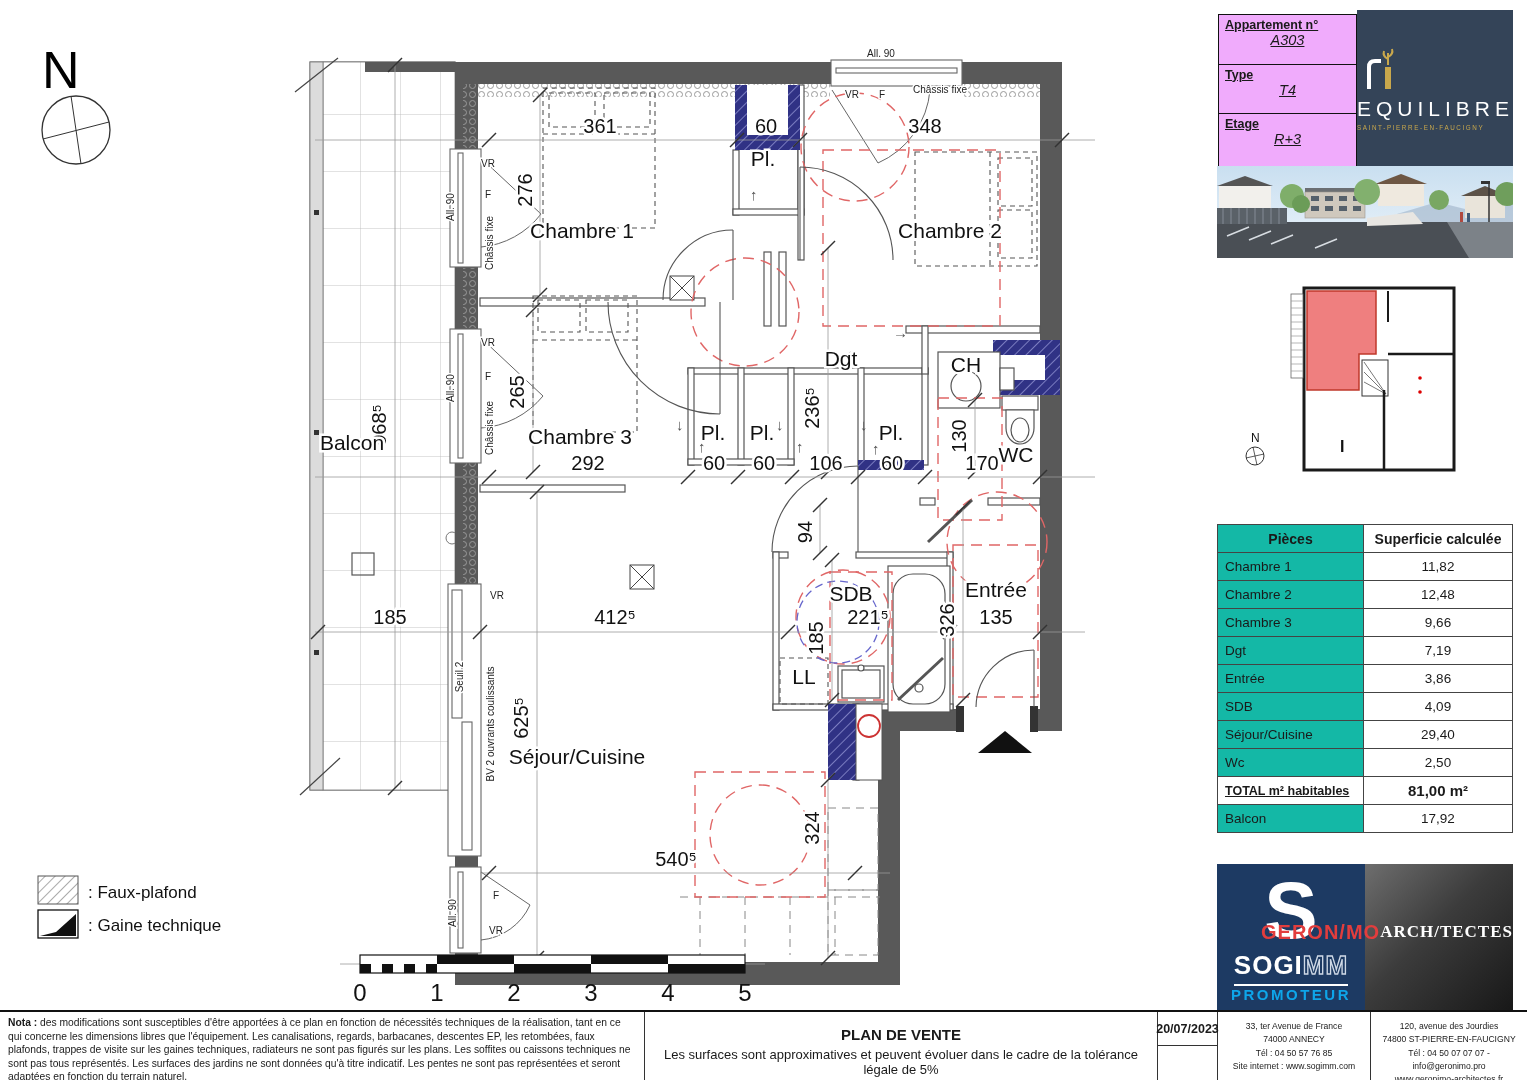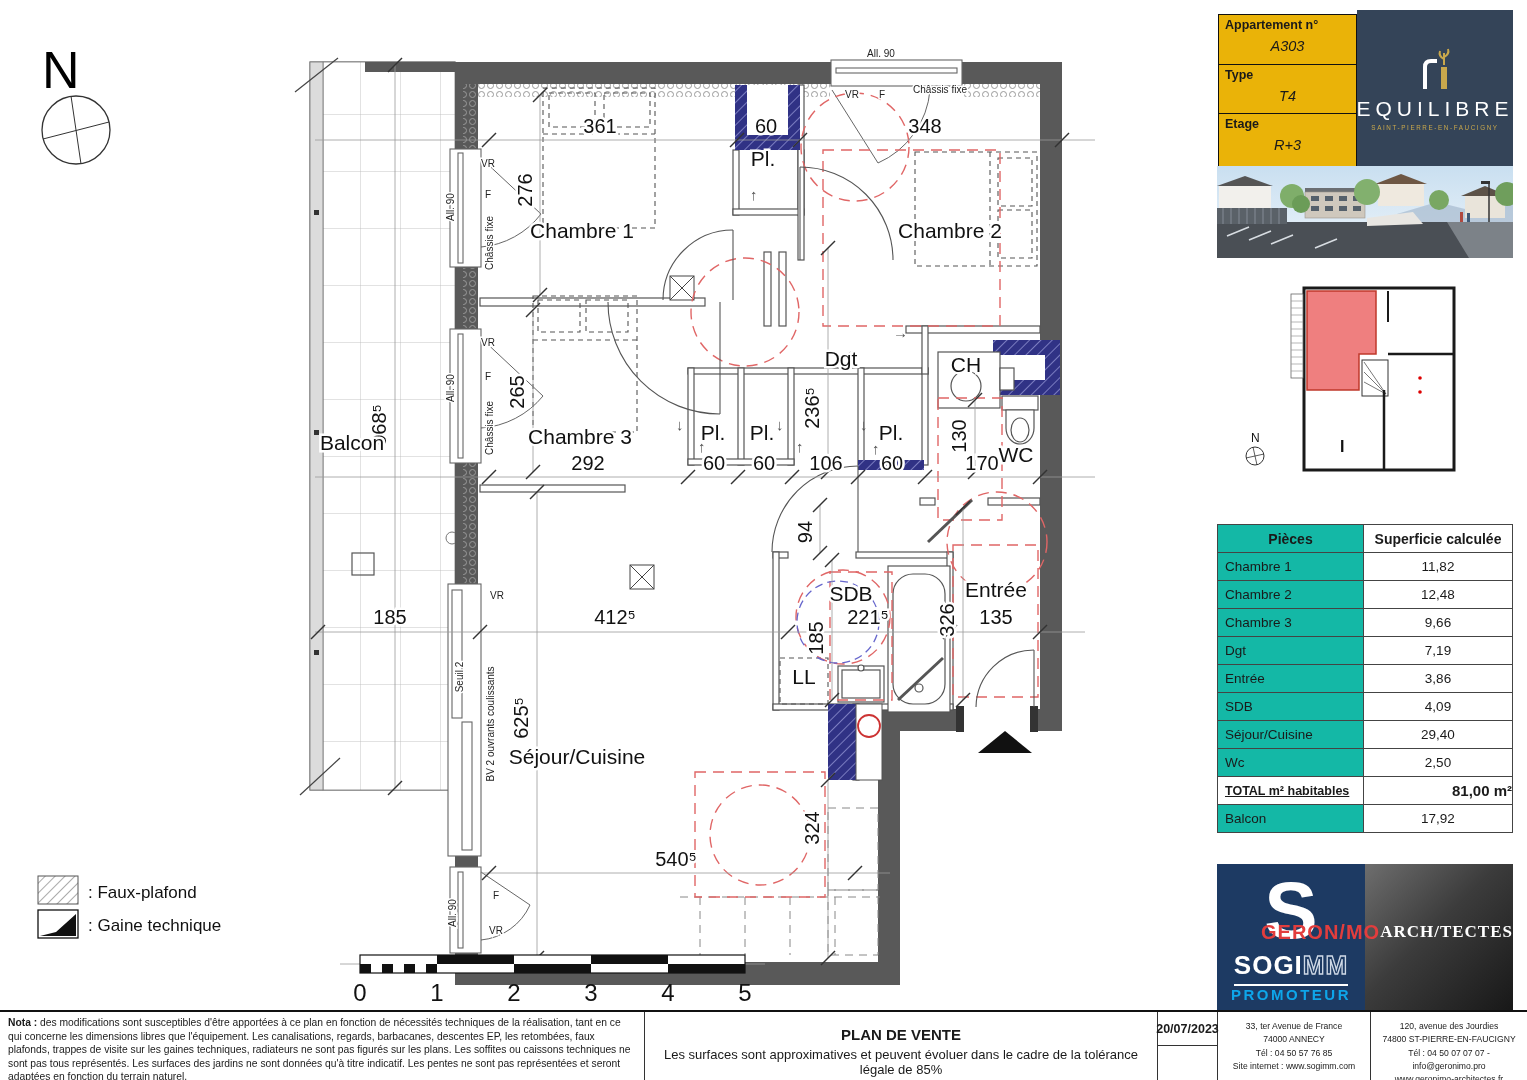--- a/index.html
+++ b/index.html
@@ -9,39 +9,39 @@
   
   #plan-wrap { left:0; top:0; width:1216px; height:1010px; }
   text { font-family:"Liberation Sans", sans-serif; }
   .dim { font-size:20px; fill:#111; paint-order:stroke; stroke:#fff; stroke-width:5px; font-weight:400; }
   .room { font-size:21px; fill:#111; paint-order:stroke; stroke:#fff; stroke-width:5px; }
   .small-lab { font-size:10px; fill:#222; paint-order:stroke; stroke:#fff; stroke-width:3px; }
   .arrow { font-size:15px; fill:#555; }
 
   
   .right-panel { left:1216px; top:0; width:311px; height:1010px; }
-  .apt-info { left:2px; top:14px; width:139px; height:176px; border:1.5px solid #111; background:#eab308; }
+  .apt-info { left:2px; top:14px; width:139px; height:176px; border:1.5px solid #111; background:#f0abfc;text-decoration:underline; }
   .apt-row { height:49.5px; border-bottom:1.5px solid #111; padding:3px 6px 0 6px; }
   .apt-row:last-child { border-bottom:none; }
   .apt-label { font-size:12.5px; font-weight:bold; }
-  .apt-value { font-size:14.5px; font-style:italic; text-align:center; margin-top:6px; }
-  .brand-box { left:141px; top:10px; width:156px; height:156px; background:#344458; display:flex; flex-direction:column; align-items:center; justify-content:center; }
+  .apt-value { font-size:14.5px; font-style:italic; text-align:center; margin-top:0; }
+  .brand-box { left:141px; top:10px; width:156px; height:156px; background:#344458; display:flex; flex-direction:column; justify-content:center; }
   .brand-name { color:#fff; font-size:21px; letter-spacing:5px; margin-top:6px; }
   .brand-city { color:#c9a84c; font-size:6.3px; letter-spacing:1.6px; margin-top:3px; }
 
   .photo { left:1px; top:166px; width:296px; height:92px; }
 
   .areas { left:1px; top:524px; width:296px; border-collapse:collapse; table-layout:fixed; }
   .areas td { border:1px solid #444; height:28px; font-size:13.5px; padding:0 0 0 7px; }
   .areas td.val { text-align:center; padding:0; }
   .areas td.gray { background:#14b8a6; }
   .areas tr.hdr td { font-weight:bold; text-align:center; padding:0; font-size:14px; }
   .areas tr.total td { font-weight:bold; }
   .areas tr.total td:first-child { text-decoration:underline; font-size:12.5px; }
-  .areas tr.total td.val { font-size:15px;text-align:right; }
+  .areas tr.total td.val { font-size:15px; }
 
   .logo-row { left:1px; top:864px; width:296px; height:146px; display:flex; }
   .sogimm { width:148px; height:100%; background:#1d3a63; display:flex; flex-direction:column; align-items:center; justify-content:center; }
   .sogimm .big-s { color:#fff; font-size:80px; font-weight:bold; line-height:78px; }
   .sogimm .name { font-size:26px; font-weight:bold; letter-spacing:1px; color:#fff; border-bottom:2px solid #fff; padding-bottom:3px; }
   .sogimm .name .out { color:transparent; -webkit-text-stroke:1.3px #cfd9e6; }
   .sogimm .tag { color:#0ea5e9; font-size:15px; font-weight:bold; letter-spacing:2.5px; }
   .geronimo { width:148px; height:100%; background:linear-gradient(135deg,#6e6e6e 0%,#3c3c3c 45%,#181818 100%); display:flex; flex-direction:row; align-items:center; justify-content:flex-end; padding-bottom:10px; }
   .geronimo .gname { color:#e23d3d; font-size:20px; font-weight:bold; letter-spacing:1px; }
   .geronimo .gtag { color:#fff; font-size:17px; font-weight:bold; letter-spacing:1px;font-family:Liberation Serif, serif; }
@@ -570,21 +570,21 @@
     </div>
   </div>
 </div>
 
 <div class="abs footer">
   <div class="f-nota">
     <b>Nota :</b><span> des modifications sont susceptibles d'être apportées à ce plan en fonction de nécessités techniques de la réalisation, tant en ce qui concerne les dimensions libres que l'équipement. Les canalisations, regards, barbacanes, descentes EP, les retombées, faux plafonds, trappes de visite sur les gaines techniques, radiateurs ne sont pas figurés sur les plans. Les soffites ou caissons techniques ne sont pas tous représentés. Les surfaces des jardins ne sont données qu'à titre indicatif. Les pentes ne sont pas représentées et seront adaptées en fonction du terrain naturel.</span>
   </div>
   <div class="f-plan">
     <div class="t">PLAN DE VENTE</div>
-    <div class="s">Les surfaces sont approximatives et peuvent évoluer dans le cadre de la tolérance légale de 85%</div>
+    <div class="s">Les surfaces sont approximatives et peuvent évoluer dans le cadre de la tolérance légale de 5%</div>
   </div>
   <div class="f-date">
     <div class="d">20/07/2023</div>
   </div>
   <div class="f-addr">
     <div>33, ter Avenue de France</div>
     <div>74000 ANNECY</div>
     <div>Tél : 04 50 57 76 85</div>
     <div>Site internet : www.sogimm.com</div>
   </div>

